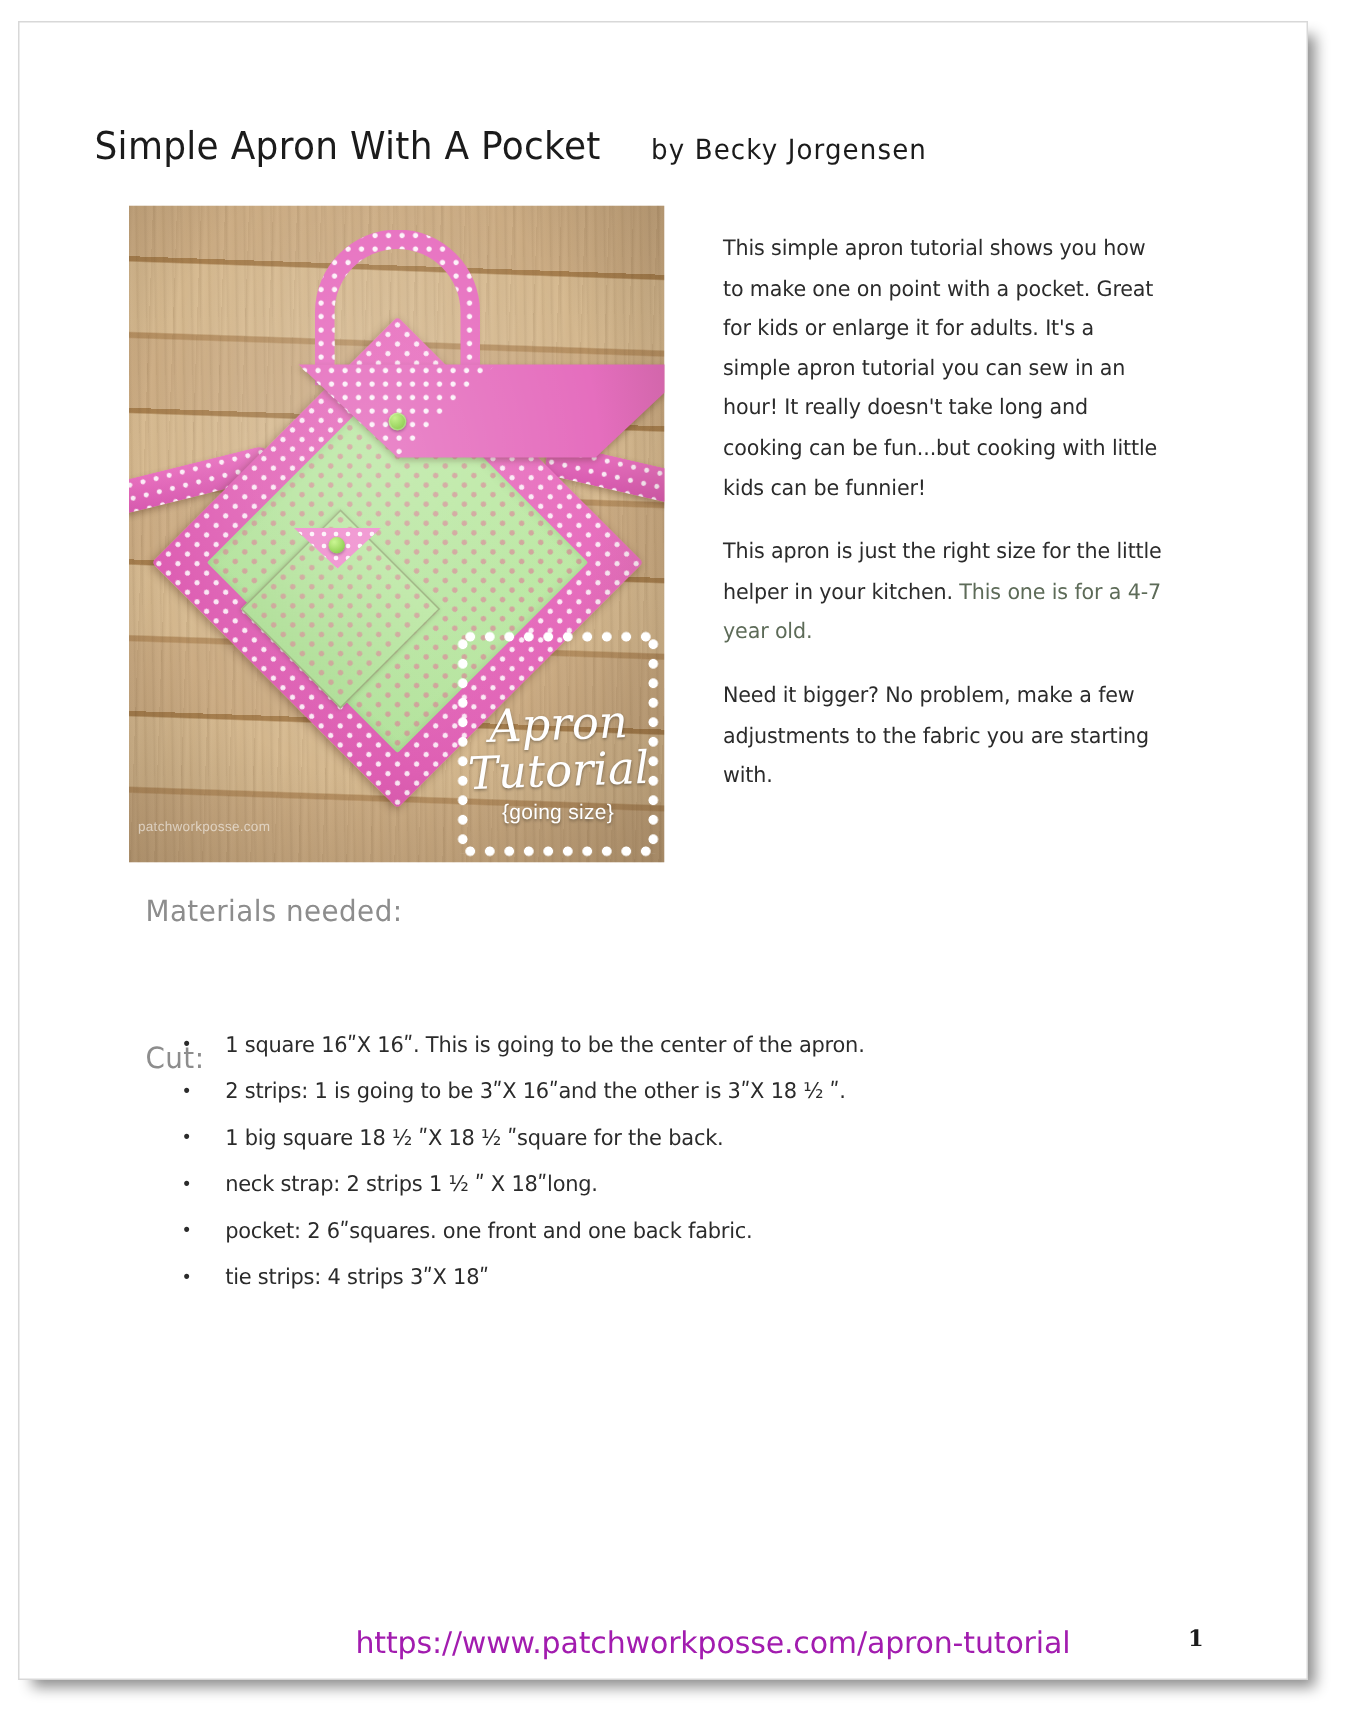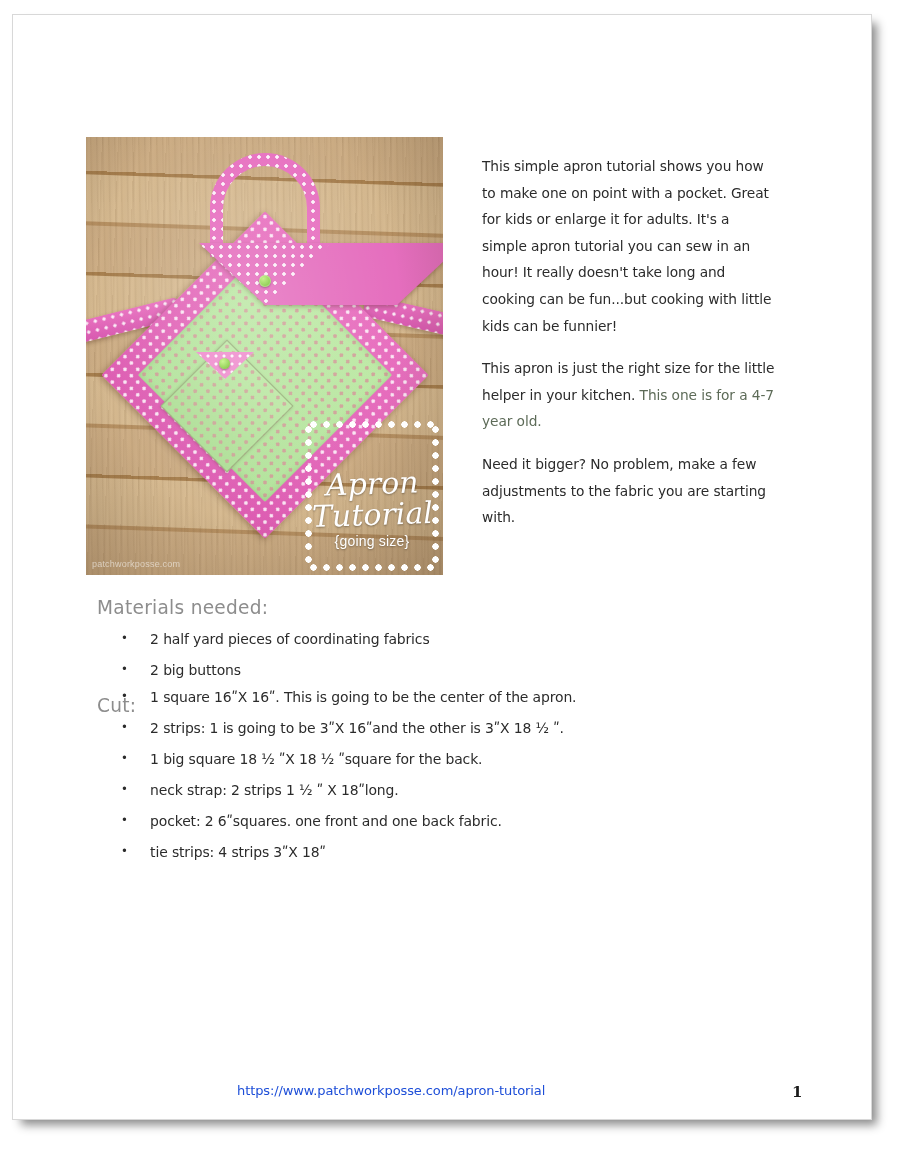--- a/index.html
+++ b/index.html
@@ -332,21 +332,21 @@
     font-family: "Liberation Sans", sans-serif;
     font-size: 14px;
     letter-spacing: 0.2px;
     margin-bottom: 12px;
     text-shadow: 0 1px 2px rgba(0,0,0,0.35);
   }
 
   .photo-watermark {
     position: absolute;
     left: 6px;
-    bottom: 6px;
+    bottom: 19px;
     font-family: "Liberation Sans", sans-serif;
     font-size: 9px;
     color: rgba(255,255,255,0.55);
     letter-spacing: 0.2px;
   }
 
   
   #intro-column {
     position: absolute;
     left: 469px;
@@ -412,40 +412,44 @@
     color: #2b2b2b;
     font-size: 12px;
   }
 
   
   #footer-url {
     position: absolute;
     left: 224px;
     top: 1068px;
     font-family: "DejaVu Sans", sans-serif;
-    font-size: 13px;
-    color: #1d4ed8;
+    font-size: 20px;
+    color: #a21caf;
     letter-spacing: -0.1px;
     text-decoration: none;
   }
   #page-number {
     position: absolute;
     left: 779px;
     top: 1068px;
     font-family: "DejaVu Serif", serif;
     font-size: 15px;
     color: #1b1b1b;
     font-weight: 700;
   }
 </style>
 </head>
 <body>
 
 <div id="page-sheet">
 
+  <div id="doc-header">
+    <span class="doc-title">Simple Apron With A Pocket</span>
+    <span class="doc-byline">by Becky Jorgensen</span>
+  </div>
 
   <div id="apron-photo">
     <div class="wood-bg"></div>
     <div class="wood-grain"></div>
 
     <div class="tie-left"></div>
     <div class="tie-right"></div>
 
     <div class="neck-strap"></div>
     <div class="neck-strap-dots"></div>
@@ -480,24 +484,20 @@
     </div>
   </div>
 
   <div id="intro-column">
     <p class="body-para">This simple apron tutorial shows you how to make one on point with a pocket. Great for kids or enlarge it for adults. It's a simple apron tutorial you can sew in an hour!  It really doesn't take long and cooking can be fun...but cooking with little kids can be funnier!</p>
     <p class="body-para"><span>This apron is just the right size for the little helper in your kitchen. </span><span class="green-text">This one is for a 4-7 year old.</span></p>
     <p class="body-para">Need it bigger? No problem, make a few adjustments to the fabric you are starting with.</p>
   </div>
 
   <div class="section-heading" id="materials-heading">Materials needed:</div>
-  <ul class="bullet-list" id="materials-list">
-    <li class="bullet-item">2 half yard pieces of coordinating fabrics</li>
-    <li class="bullet-item">2 big buttons</li>
-  </ul>
 
   <div class="section-heading" id="cut-heading">Cut:</div>
   <ul class="bullet-list" id="cut-list">
     <li class="bullet-item">1 square 16ʺX 16ʺ. This is going to be the center of the apron.</li>
     <li class="bullet-item">2 strips: 1 is going to be 3ʺX 16ʺand the other is 3ʺX 18 ½ ʺ.</li>
     <li class="bullet-item">1 big square 18 ½ ʺX 18 ½ ʺsquare for the back.</li>
     <li class="bullet-item">neck strap: 2 strips 1 ½ ʺ X 18ʺlong.</li>
     <li class="bullet-item">pocket: 2 6ʺsquares. one front and one back fabric.</li>
     <li class="bullet-item">tie strips: 4 strips 3ʺX 18ʺ</li>
   </ul>

